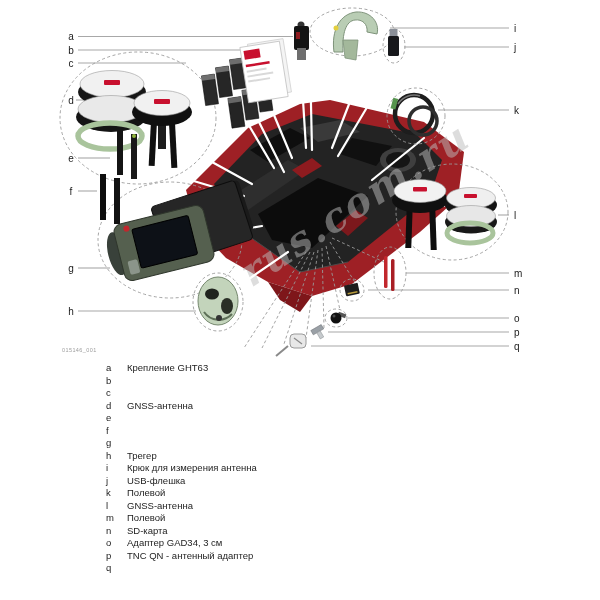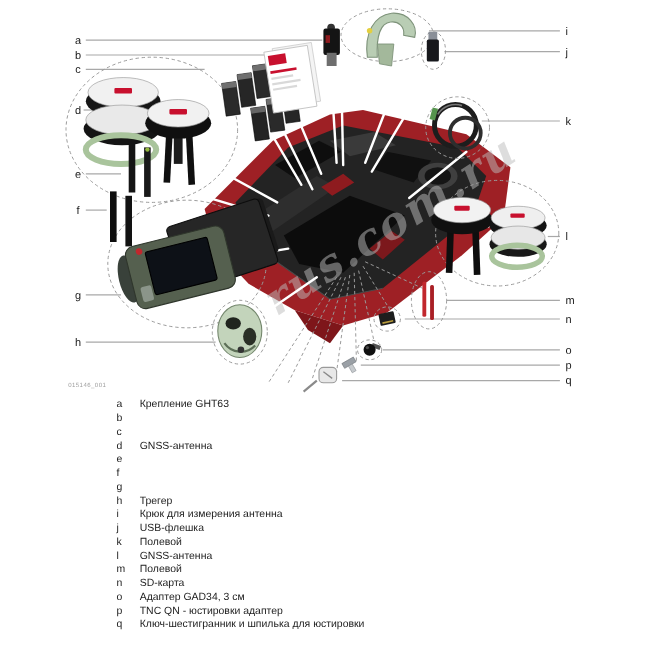--- a/index.html
+++ b/index.html
@@ -329,22 +329,21 @@
       <span class="legend-text">SD-карта</span>
     </div>
 
     <div class="legend-row">
       <span class="legend-key">o</span>
       <span class="legend-text">Адаптер GAD34, 3 см</span>
     </div>
 
     <div class="legend-row">
       <span class="legend-key">p</span>
-      <span class="legend-text">TNC QN - юстировки адаптер</span>
+      <span class="legend-text">TNC QN - антенный адаптер</span>
     </div>
 
     <div class="legend-row">
       <span class="legend-key">q</span>
-      <span class="legend-text">Ключ-шестигранник и шпилька для юстировки</span>
     </div>
   </div>
 
 </div>
 
 </body></html>

